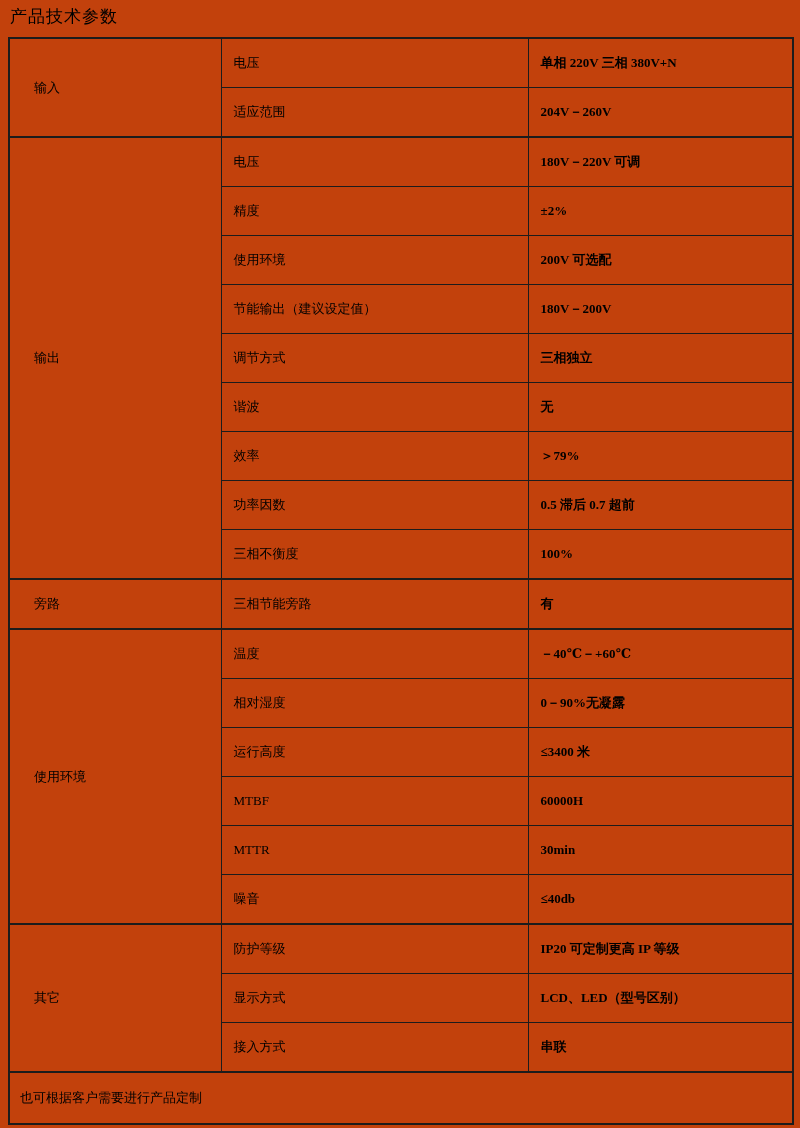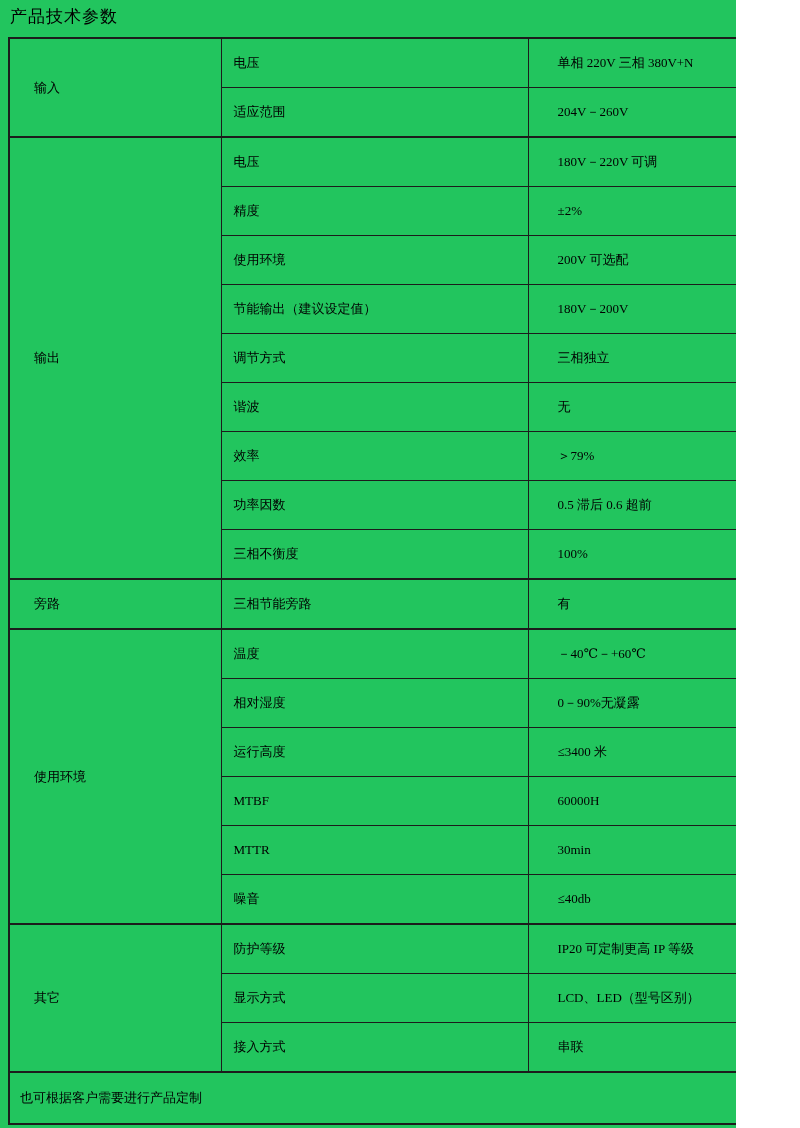--- a/index.html
+++ b/index.html
@@ -4,23 +4,23 @@
 <style>
   html, body {
     margin: 0;
     padding: 0;
     background: #ffffff;
     color: #000000;
     font-family: "Liberation Serif", "DejaVu Serif", serif;
   }
   .page {
     position: relative;
-    width: 736px;
+    width: 800px;
     height: 1128px;
-    background: #22c55e;
+    background: #c2410c;
     overflow: hidden;
   }
   .page-title {
     position: absolute;
     left: 10px;
     top: 5px;
     font-size: 17px;
     letter-spacing: 1px;
     white-space: nowrap;
   }
@@ -43,21 +43,22 @@
     white-space: nowrap;
     overflow: hidden;
   }
   table.spec-table tr.group-start td {
     border-top: 2px solid #1c1c1c;
   }
   table.spec-table td.group-cell {
     padding-left: 24px;
   }
   table.spec-table td.value-cell {
-    padding-left: 29px;
+    padding-left: 12px;
+    font-weight: bold;
   }
   table.spec-table td.footer-cell {
     height: 50px;
     padding-left: 10px;
   }
 </style>
 </head>
 <body>
 
 <div class="page">
@@ -103,21 +104,21 @@
         <tr>
           <td class="param-cell">谐波</td>
           <td class="value-cell">无</td>
         </tr>
         <tr>
           <td class="param-cell">效率</td>
           <td class="value-cell">＞79%</td>
         </tr>
         <tr>
           <td class="param-cell">功率因数</td>
-          <td class="value-cell">0.5 滞后 0.6 超前</td>
+          <td class="value-cell">0.5 滞后 0.7 超前</td>
         </tr>
         <tr>
           <td class="param-cell">三相不衡度</td>
           <td class="value-cell">100%</td>
         </tr>
         <tr class="group-start">
           <td rowspan="1" class="group-cell">旁路</td>
           <td class="param-cell">三相节能旁路</td>
           <td class="value-cell">有</td>
         </tr>

